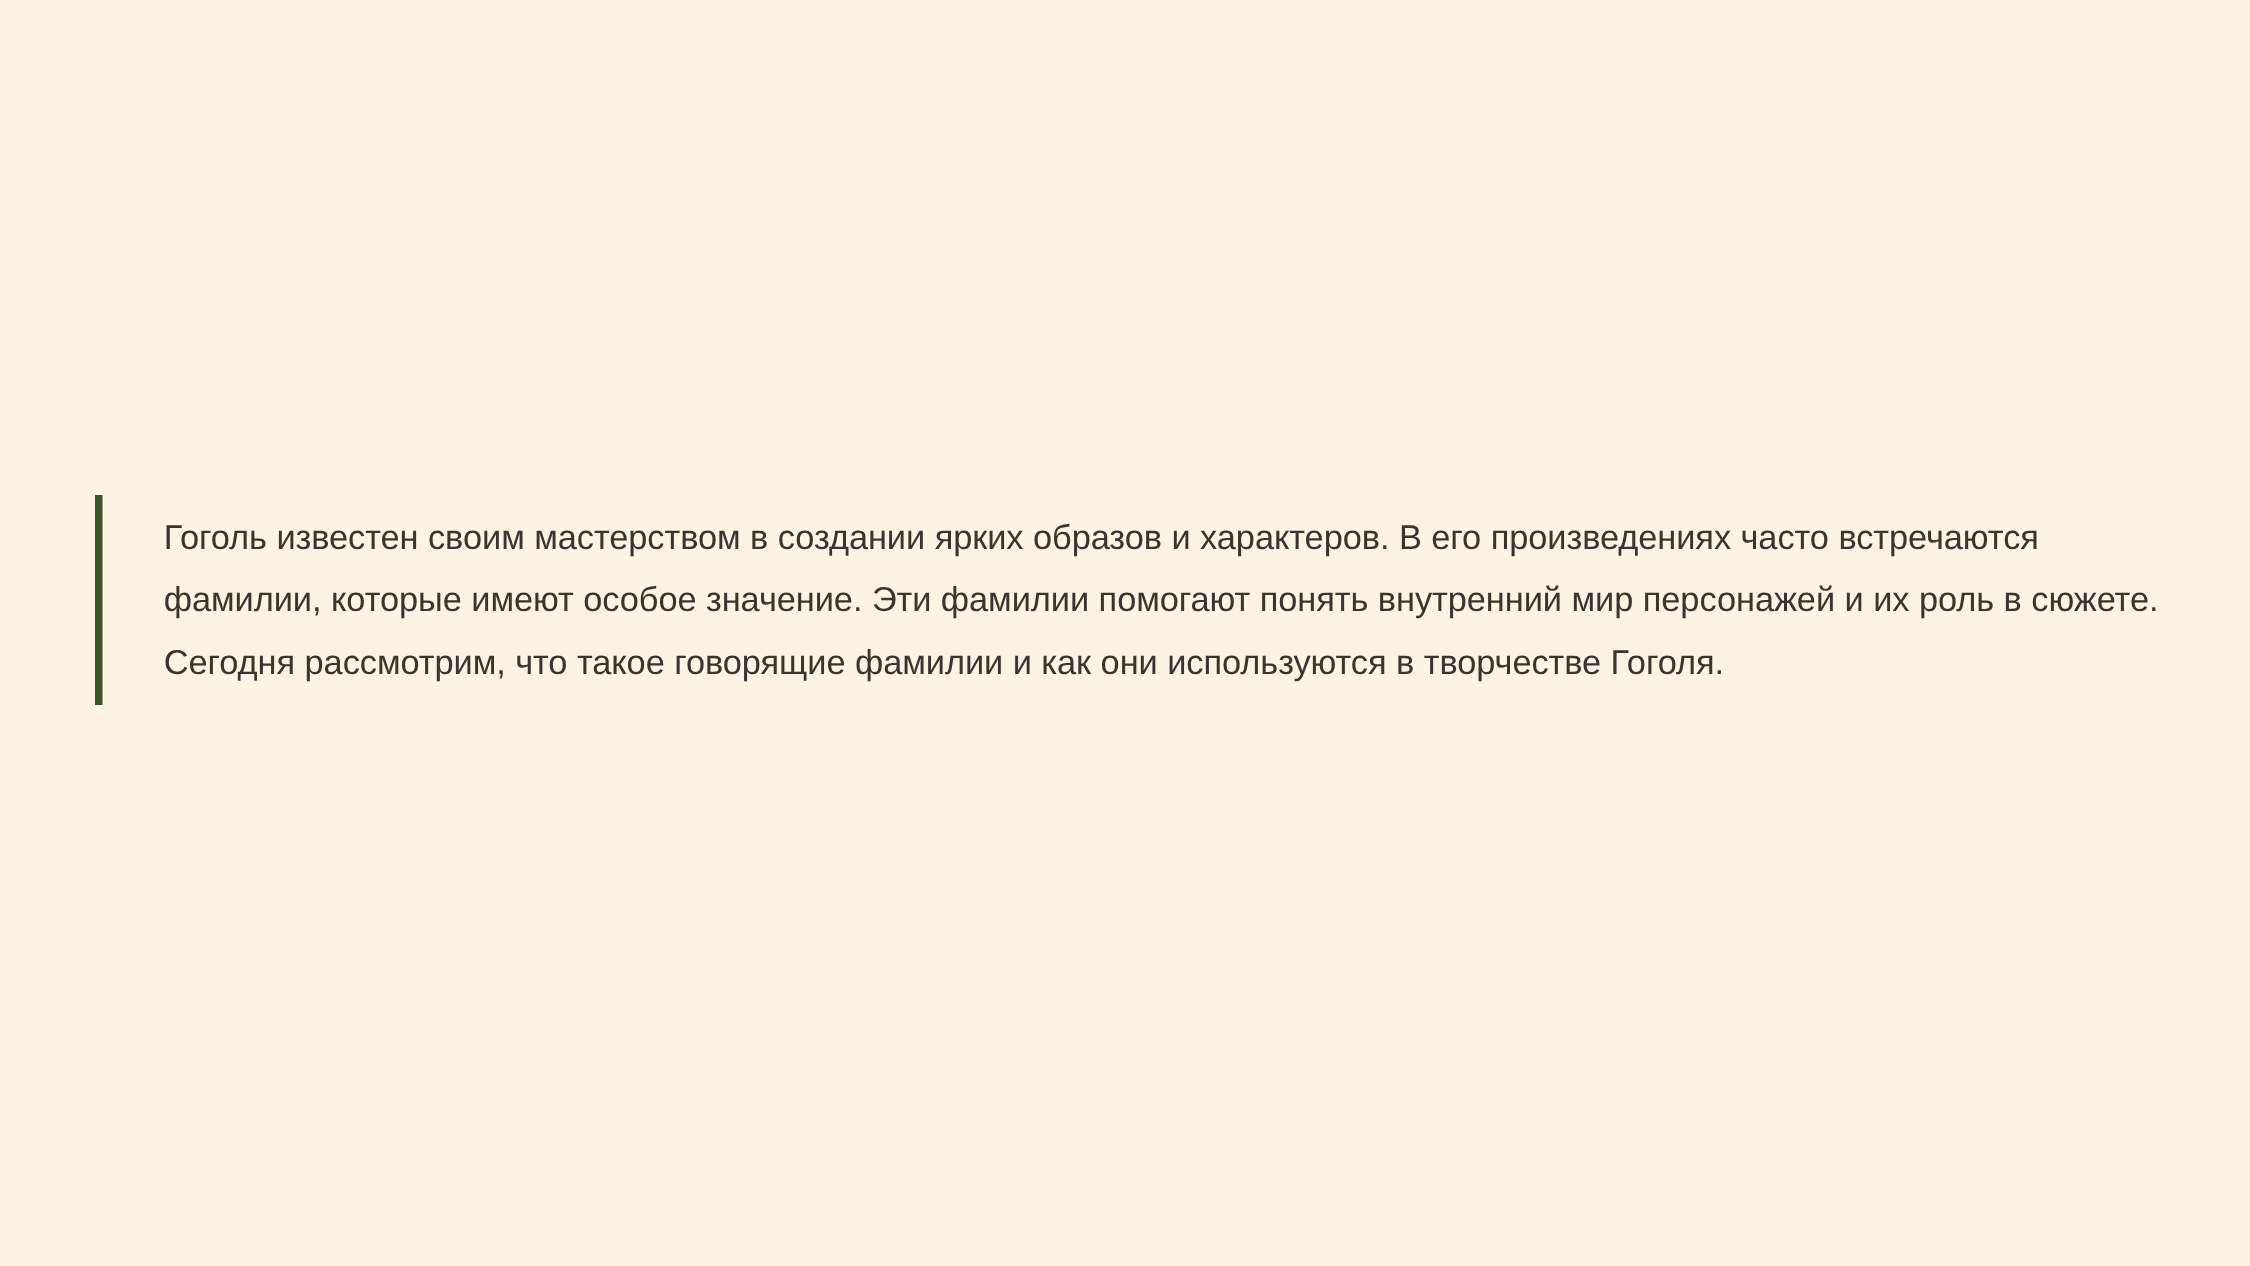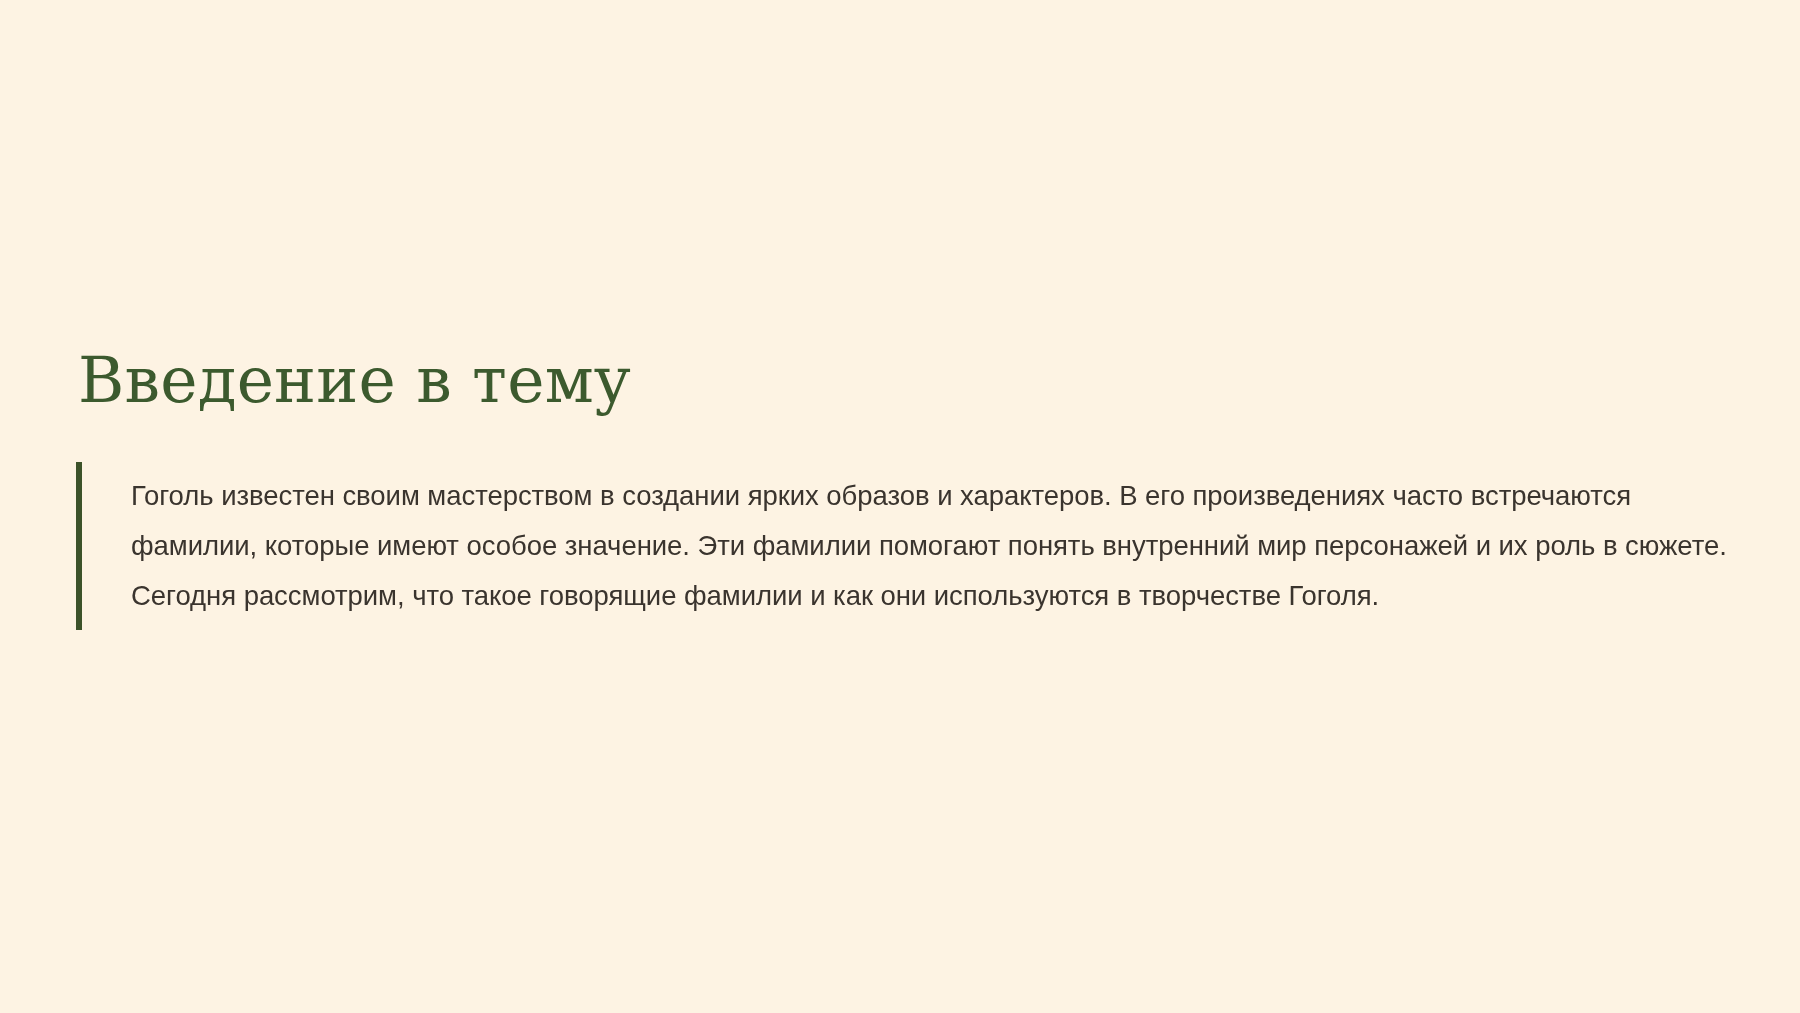--- a/index.html
+++ b/index.html
@@ -68,21 +68,20 @@
     max-width: 1605px;
   }
 </style>
 </head>
 <body>
 
 <div id="slide">
 
   <div id="slide-content">
 
-    <h1 id="slide-title">Введение в тему</h1>
 
     <div id="body-block">
 
       <div id="accent-bar"></div>
 
       <p id="body-text">Гоголь известен своим мастерством в создании ярких образов и характеров. В его произведениях часто встречаются фамилии, которые имеют особое значение. Эти фамилии помогают понять внутренний мир персонажей и их роль в сюжете. Сегодня рассмотрим, что такое говорящие фамилии и как они используются в творчестве Гоголя.</p>
 
     </div>
 
   </div>

